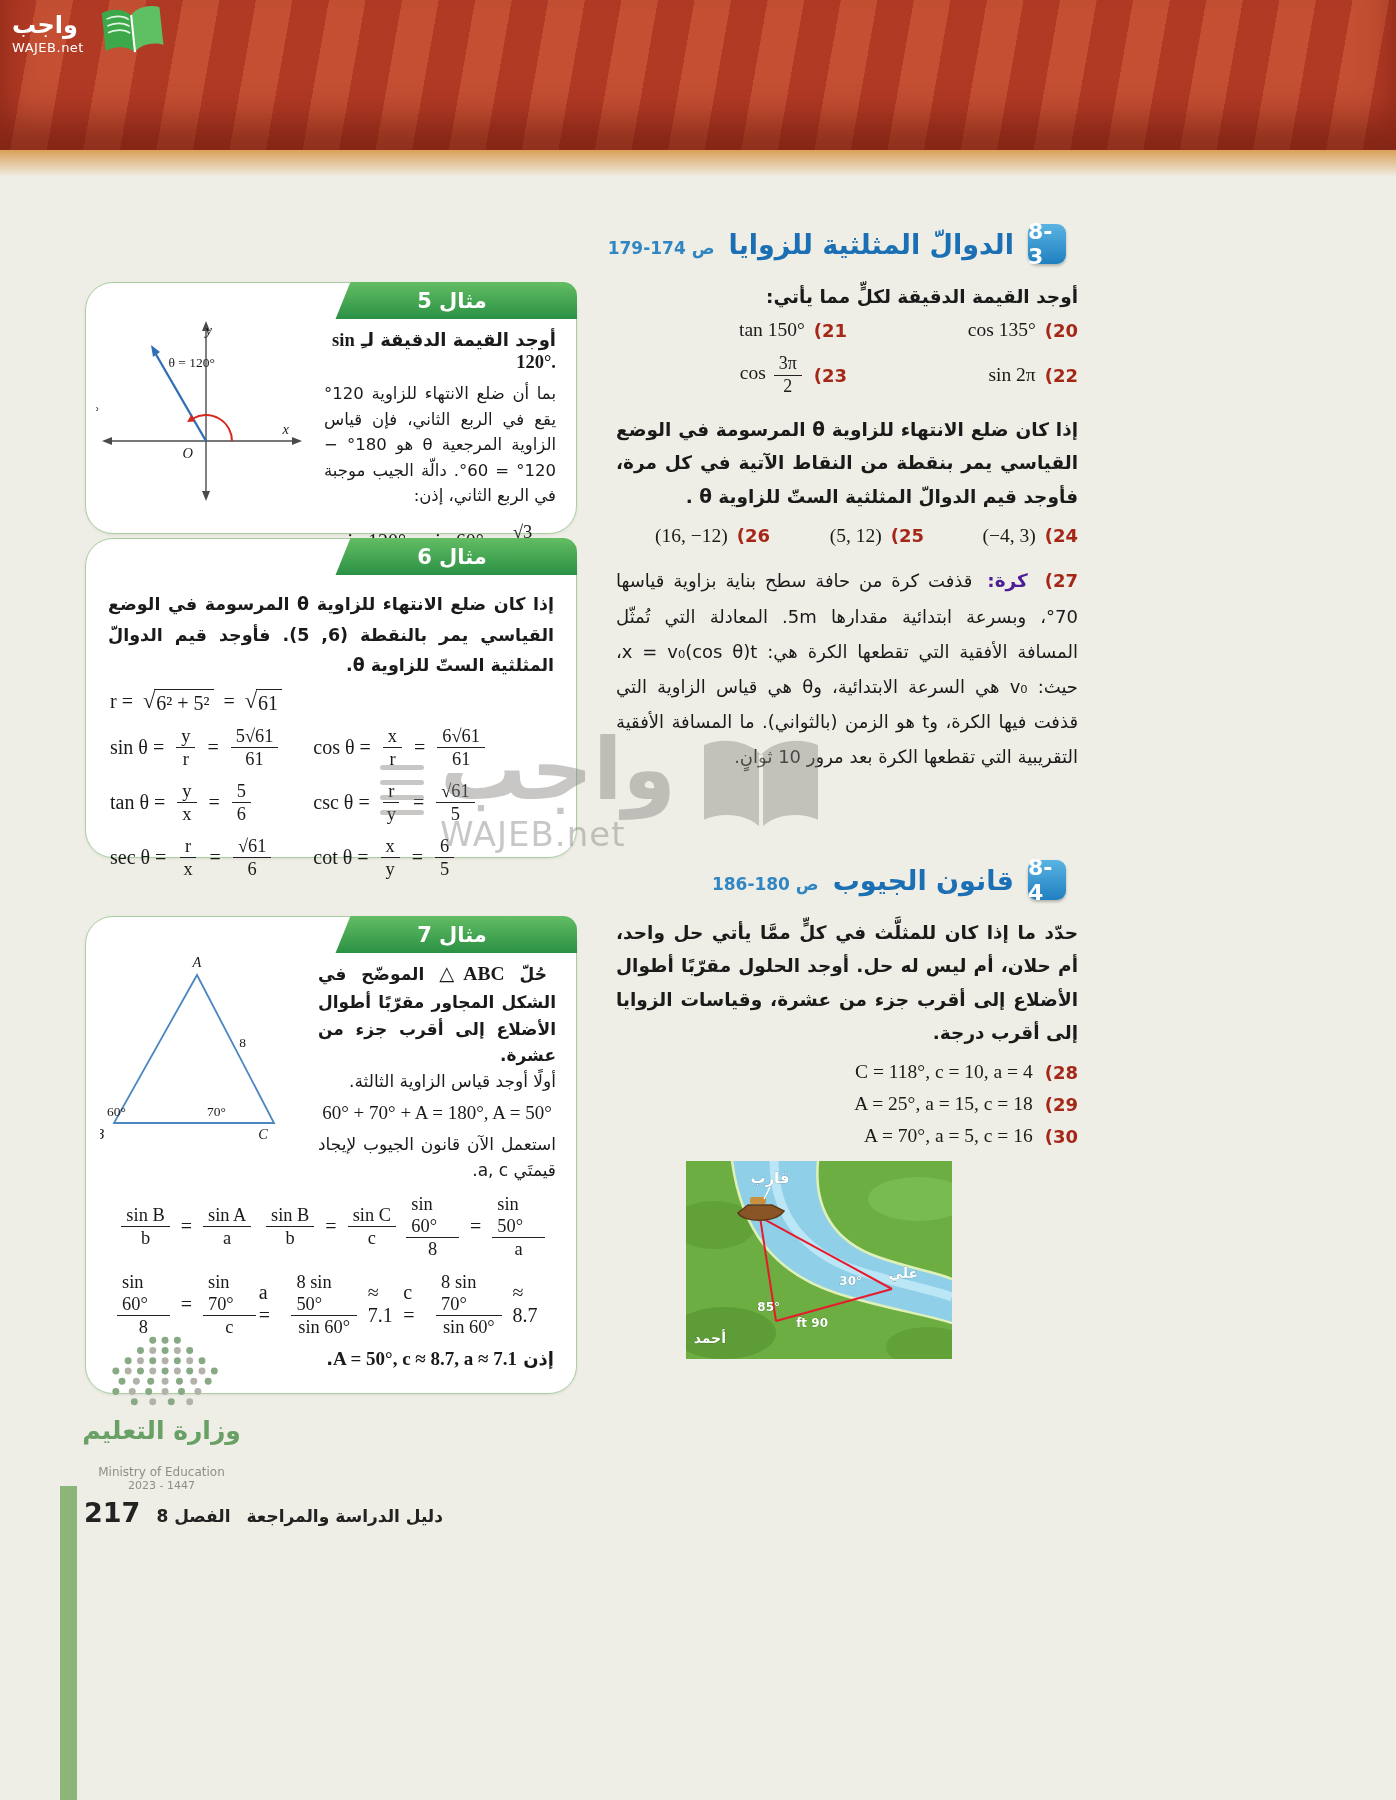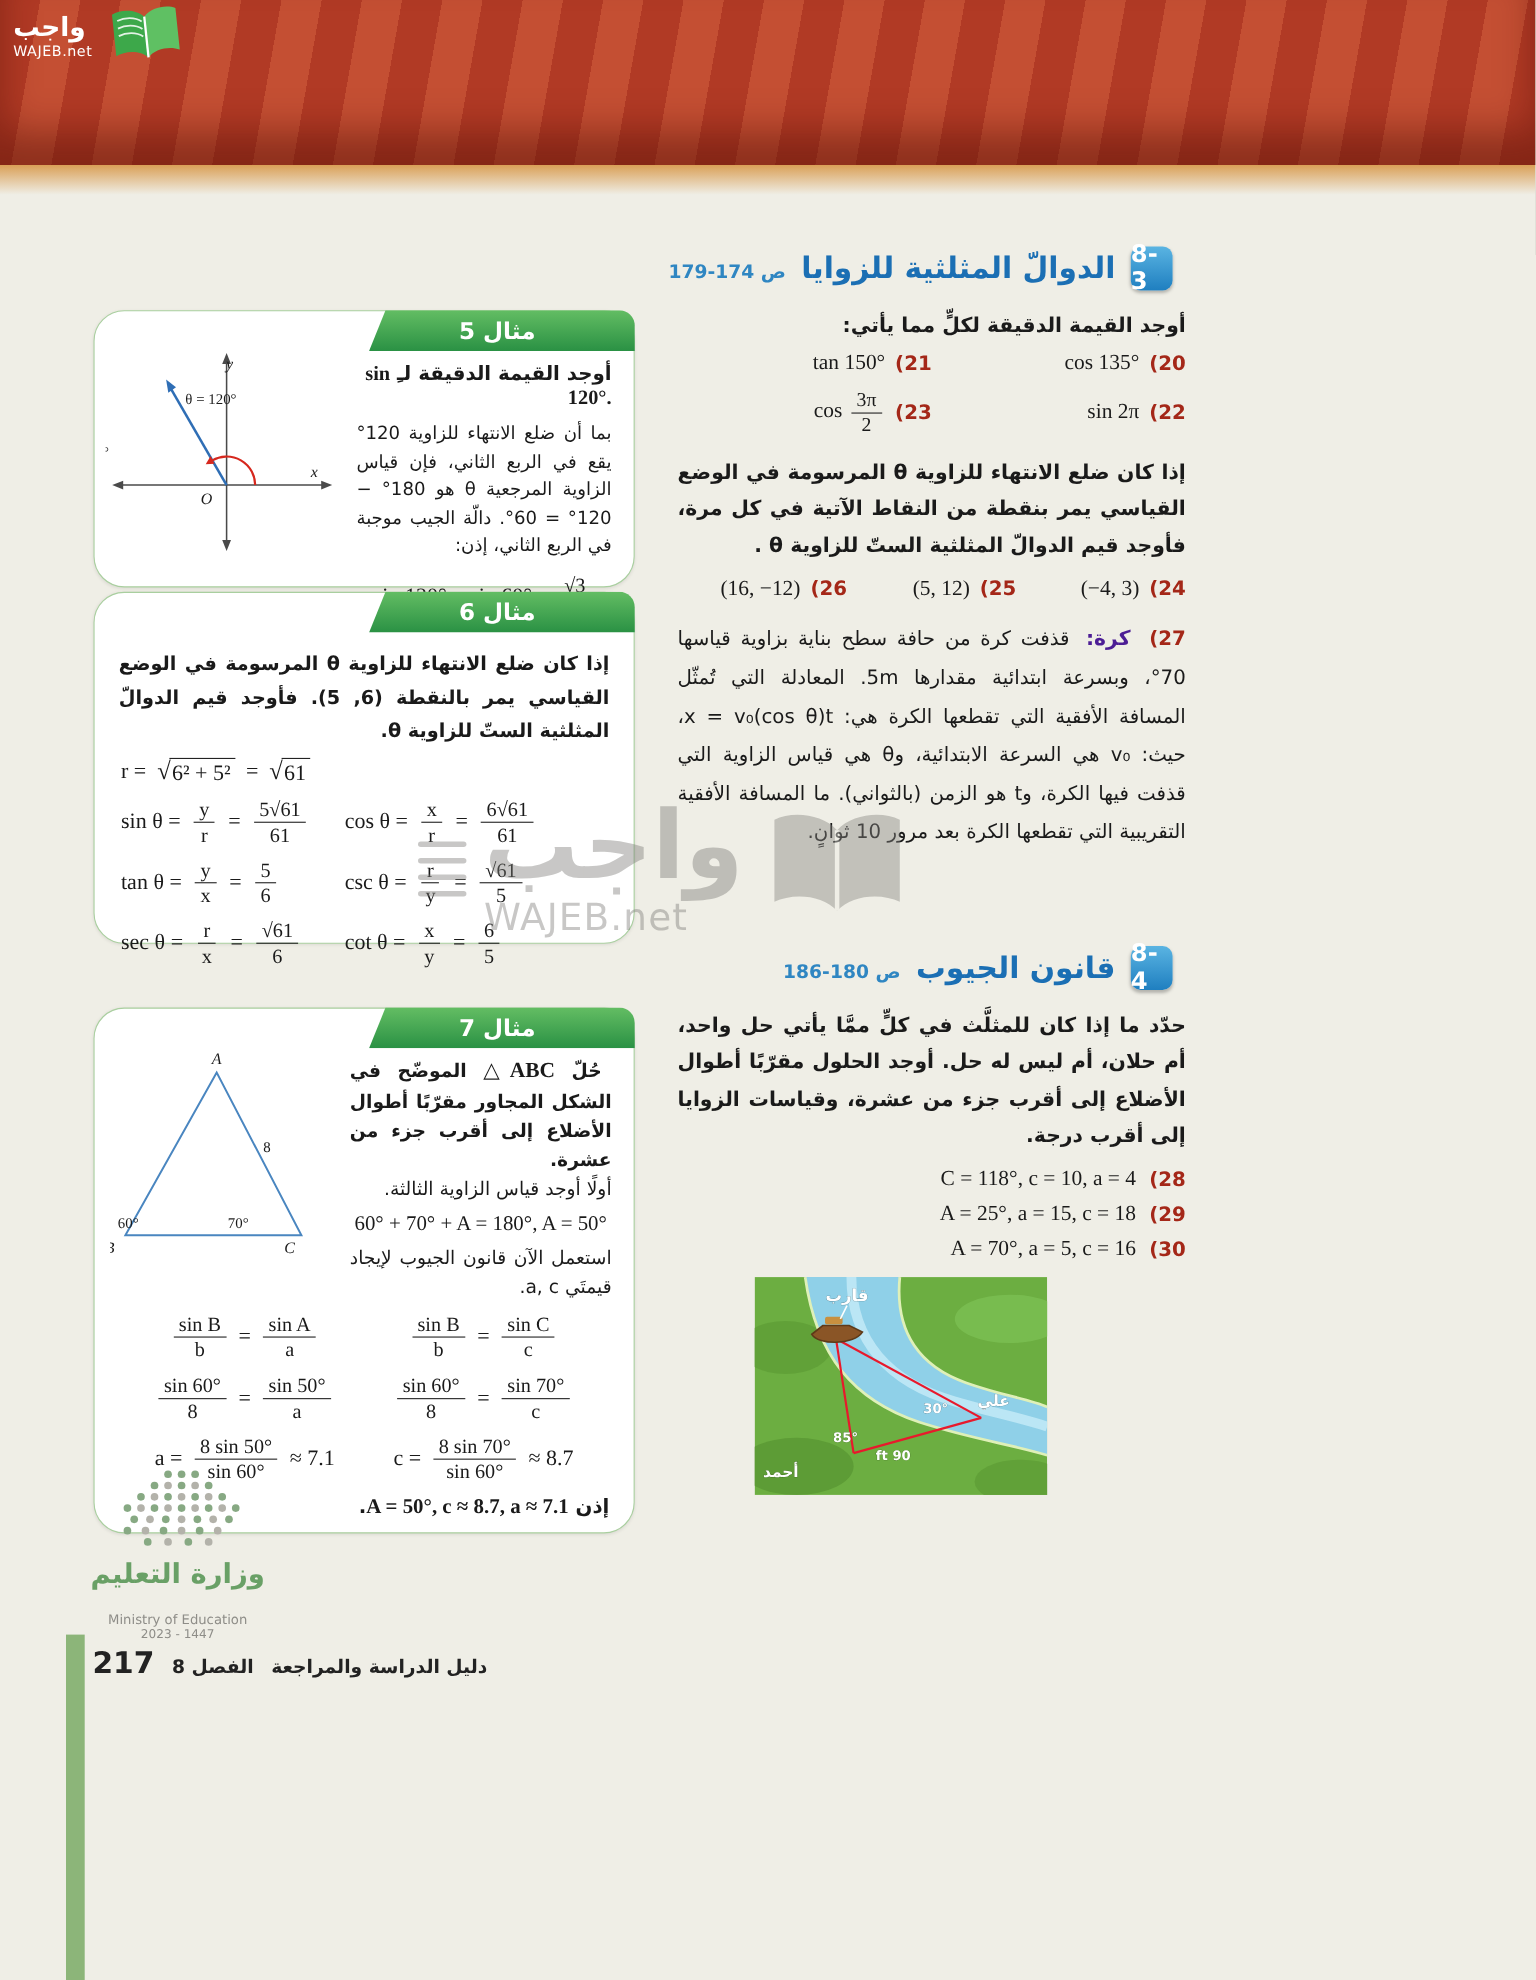--- a/index.html
+++ b/index.html
@@ -71,21 +71,21 @@
   .box6 .ex-body{margin:50px 22px 4px 22px;font-weight:bold;font-size:17.5px;line-height:1.75}
   .r-line{margin:8px 0 4px;padding-left:24px;text-align:left;font-size:20px;display:flex;align-items:center;gap:8px;direction:ltr}
   .trig-grid{display:grid;direction:ltr;grid-template-columns:46% 54%;row-gap:10px;padding:6px 24px 0}
   .trig-item{display:flex;align-items:center;gap:9px;font-size:20px}
 
   .tri-fig{position:absolute;left:14px;top:36px;width:200px;height:192px}
   .ex7-text{margin:42px 20px 0 232px;text-align:right}
   .box7 .ex-body{font-size:17px;line-height:1.55}
   .box7 .ex-body.b{font-weight:bold}
   .ex7-eq{text-align:center;font-size:19px;margin:7px 0;direction:ltr}
-  .law-grid{display:grid;direction:ltr;grid-template-columns:1fr 1fr;margin:10px 28px 0;row-gap:10px}
+  .law-grid{display:grid;direction:ltr;grid-template-columns:1fr 1fr 1fr;margin:10px 28px 0;row-gap:10px}
   .feq{display:flex;align-items:center;gap:8px;justify-content:center;font-size:20px}
   .concl{text-align:right;padding:10px 22px 0 0;font-size:18px;font-weight:bold}
   .concl .math{font-size:19px}
 
   
   .svt{font-family:"Liberation Serif","DejaVu Serif",serif;font-size:13.5px;fill:#1a1a1a}
   .svt.it{font-style:italic;font-size:14.5px}
   .bvt{fill:#fff;font-weight:bold;font-size:14px;font-family:"DejaVu Sans",sans-serif;paint-order:stroke;stroke:rgba(0,0,0,.35);stroke-width:.6}
   .bvt.sm{font-size:12px}
   .bvt.big{font-size:15px}

